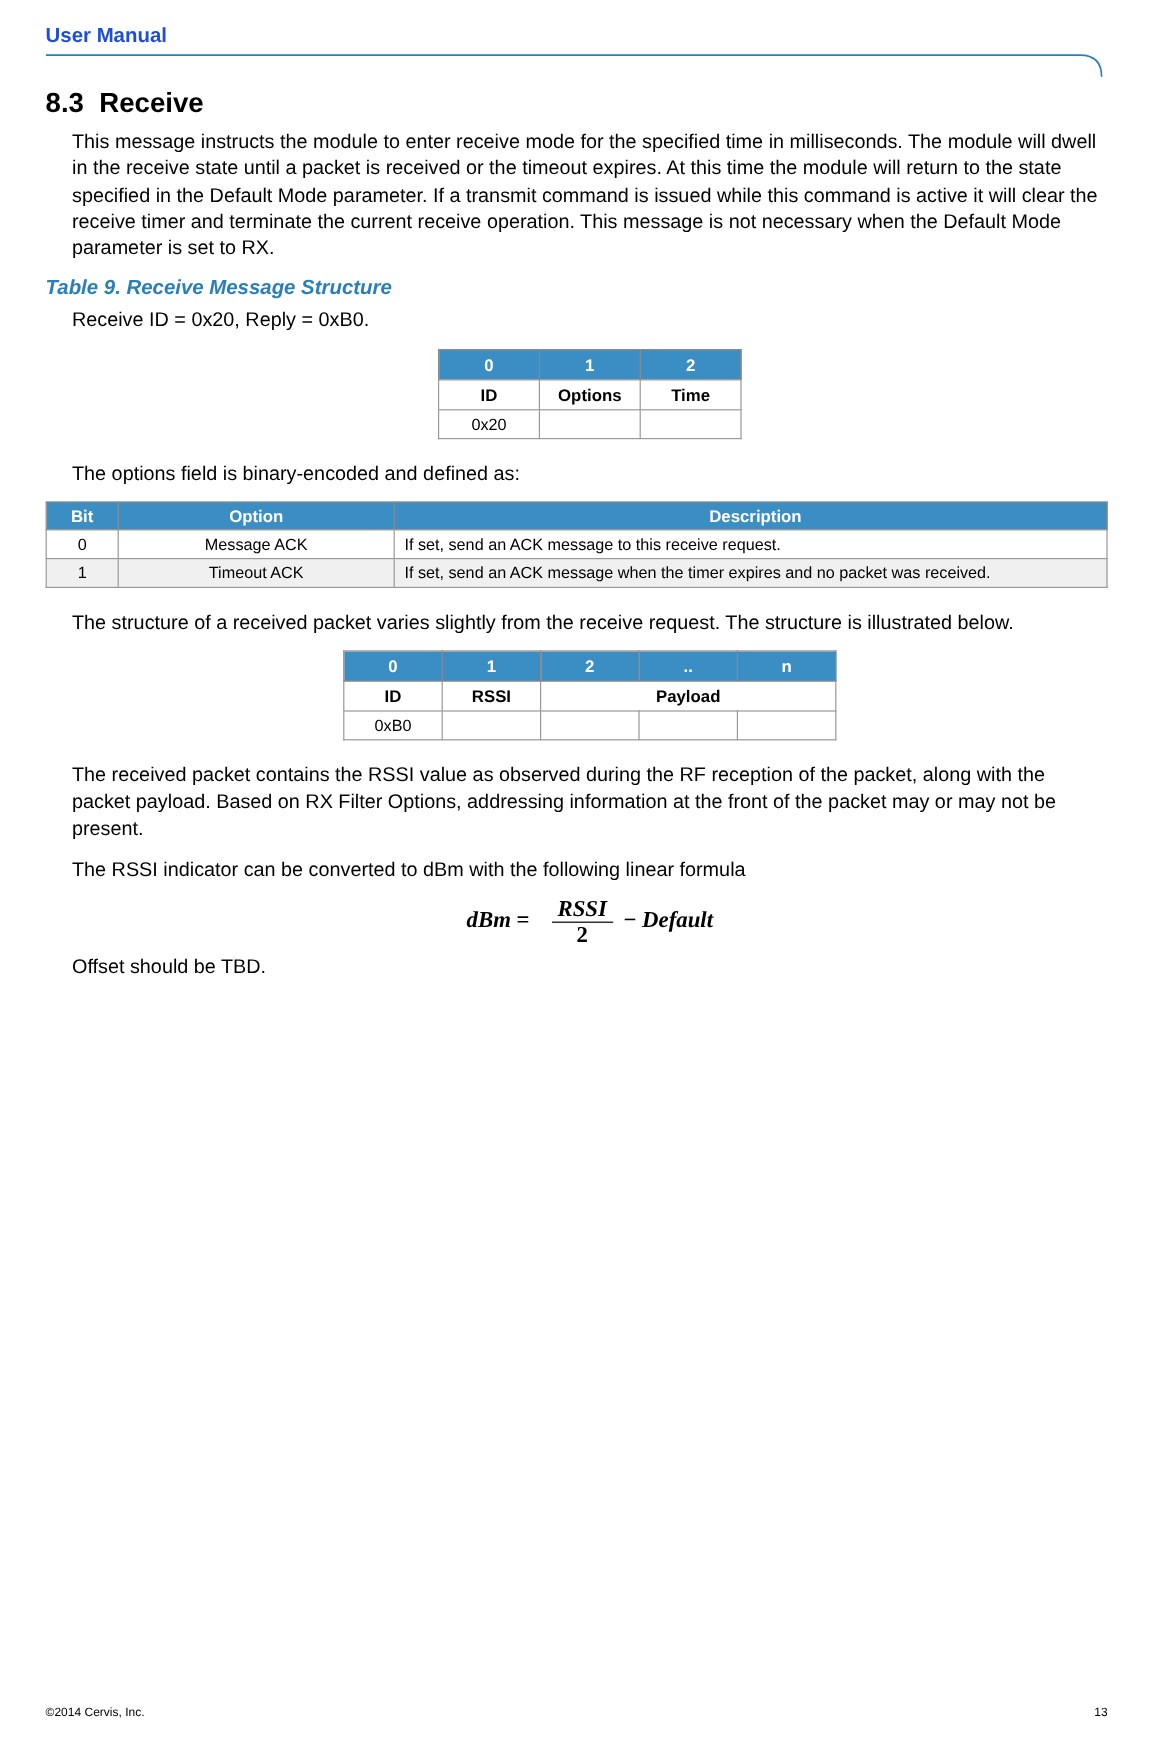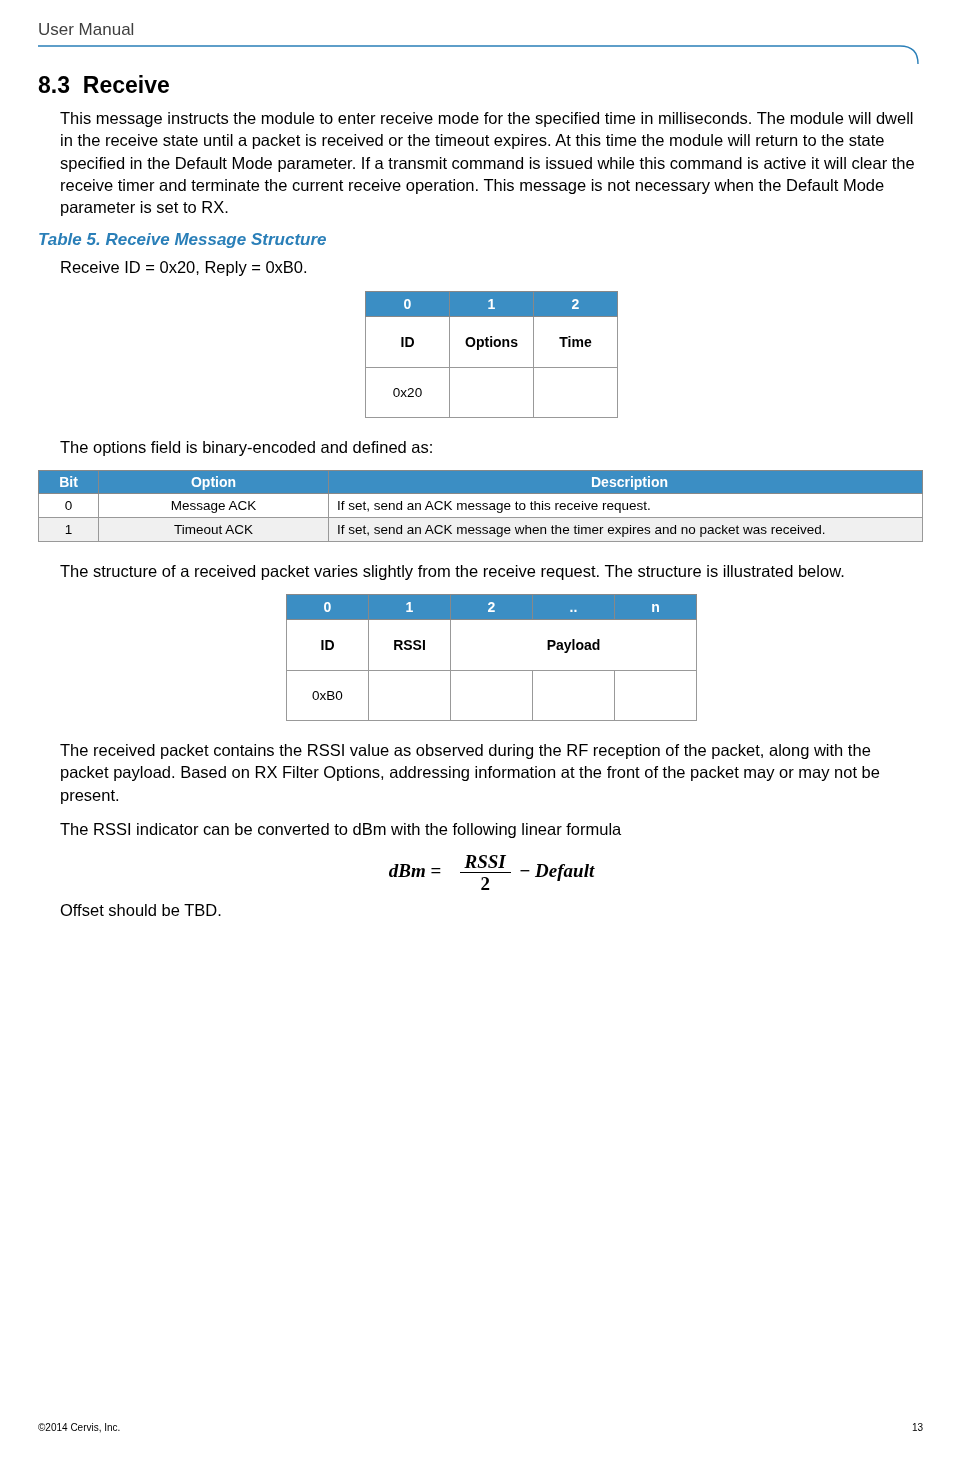--- a/index.html
+++ b/index.html
@@ -15,22 +15,22 @@
   .page {
     padding: 20px 38px 20px 38px;
     position: relative;
     min-height: 1457px;
   }
   .header-rule {
     position: relative;
     margin-bottom: 18px;
   }
   .header-title {
-    color: #404040;
-    font-weight: normal;
+    color: #1d4ed8;
+    font-weight: bold;
     font-size: 17px;
   }
   .header-line-wrap {
     position: relative;
     height: 12px;
     margin-top: 2px;
   }
   .header-line-wrap svg {
     position: absolute;
     top: 0; left: 0; right: 0;
@@ -64,21 +64,21 @@
   th {
     background: #3b8ec4;
     color: #fff;
     font-weight: bold;
     padding: 4px 8px;
     border: 1px solid #888;
     text-align: center;
   }
   td {
     border: 1px solid #999;
-    padding: 17px 8px;
+    padding: 4px 8px;
     text-align: center;
     font-size: 13.5px;
   }
   .row-label td {
     font-weight: bold;
     font-size: 14px;
     background: #fff;
   }
   table.t1 th, table.t1 td { min-width: 84px; }
   table.options {
@@ -143,21 +143,21 @@
   </div>
 
   <h2>
     <span>8.3</span>&nbsp;&nbsp;<span>Receive</span>
   </h2>
 
   <div class="body-indent">
     <p>This message instructs the module to enter receive mode for the specified time in milliseconds.  The module will dwell in the receive state until a packet is received or the timeout expires.  At this time the module will return to the state specified in the Default Mode parameter.  If a transmit command is issued while this command is active it will clear the receive timer and terminate the current receive operation.  This message is not necessary when the Default Mode parameter is set to RX.</p>
   </div>
 
-  <div class="table-caption">Table 5. Receive Message Structure</div>
+  <div class="table-caption">Table 9. Receive Message Structure</div>
 
   <div class="body-indent">
     <p>Receive ID = 0x20, Reply = 0xB0.</p>
 
     <table class="t1">
       <tbody>
           <tr>
         <th>0</th>
         <th>1</th>
         <th>2</th>

